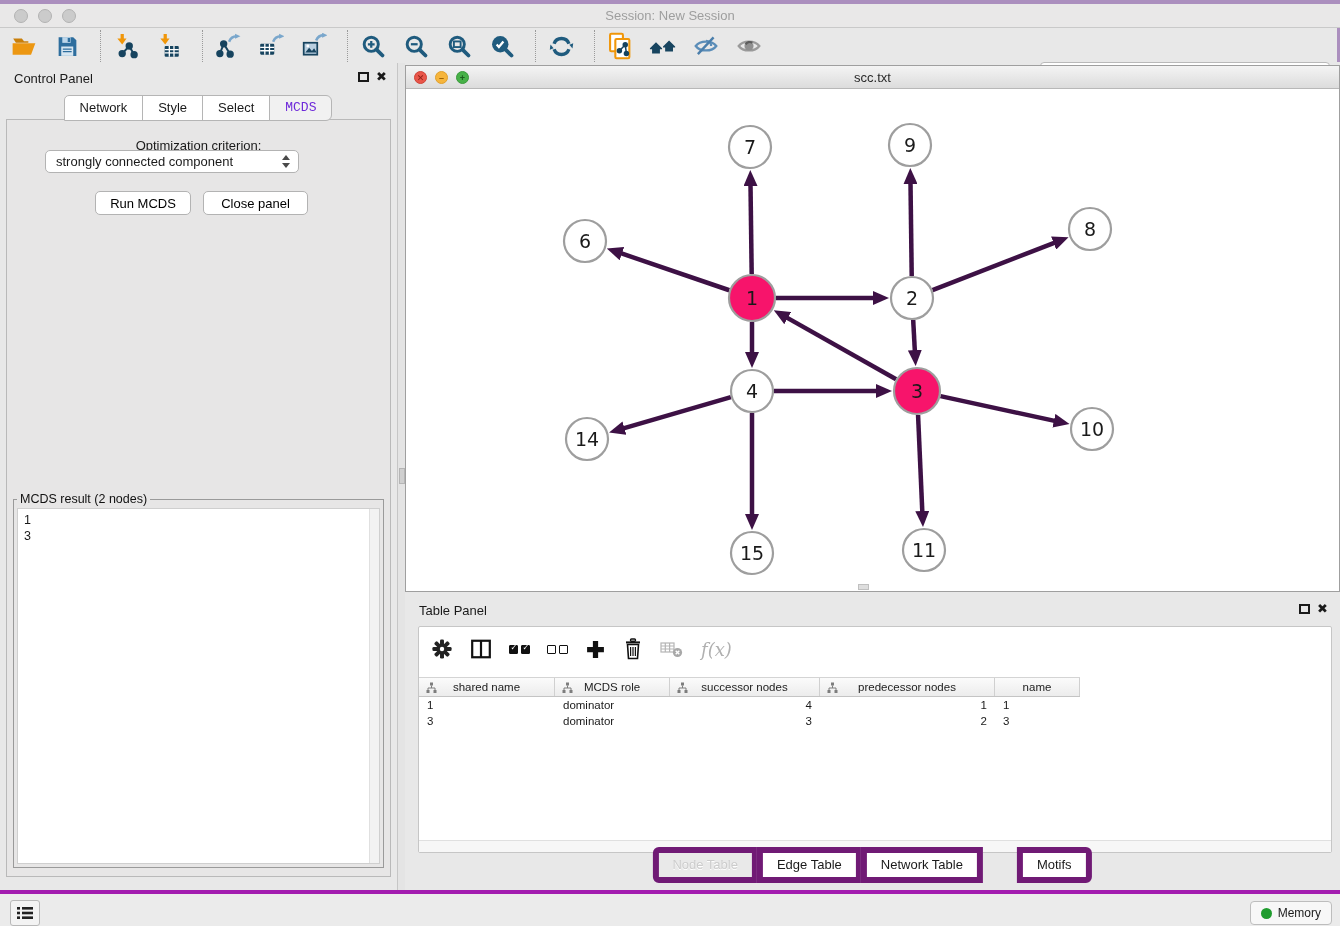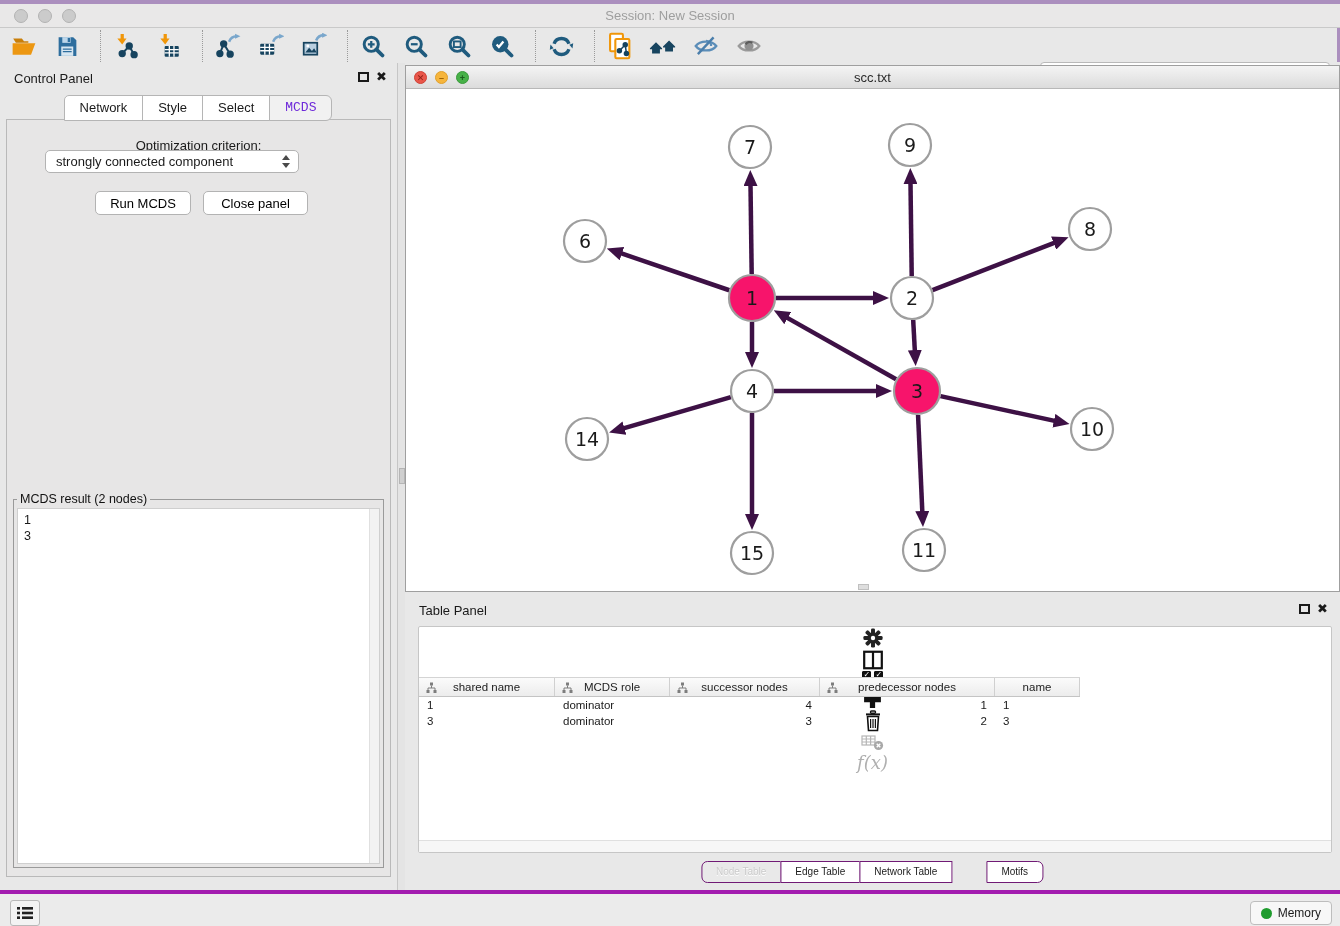--- a/index.html
+++ b/index.html
@@ -93,21 +93,21 @@
   .net-canvas { position:absolute; left:0; top:23px; width:933px; height:502px; background:#fff; }
   .net-grip { position:absolute; left:452px; bottom:1px; width:11px; height:6px;
     background:#dedede; border:1px solid #c0c0c0; }
 
   
   .table-panel { position:absolute; left:405px; top:595px; width:935px; height:295px; }
   .tp-float { right:30px; } .tp-close { right:12px; }
   .tp-container { position:absolute; left:13px; top:31px; right:8px; bottom:37px;
     background:#fff; border:1px solid #c6c6c6; border-radius:2px; }
   .tp-toolbar { position:absolute; left:0; top:0; width:100%; height:44px;
-    display:flex; align-items:center; padding-left:12px;flex-direction:column; }
+    display:flex; align-items:center; padding-left:12px; }
   .tp-ico { display:flex; align-items:center; justify-content:center; margin-right:17px; height:26px; }
   .fx { font-family:"DejaVu Serif","Liberation Serif",serif; font-style:italic;
     color:#b0b0b0; font-size:18px; }
   .cbx { width:9px; height:9px; border:1.6px solid #111; border-radius:1px; display:inline-block; }
   .cbx + .cbx { margin-left:3px; }
   .cbx.on { background:#111; position:relative; }
   .cbx.on::after { content:"\2713"; color:#fff; font-size:8px; position:absolute; left:0.5px; top:-2.5px; }
 
   .tp-header { position:absolute; left:0; top:50px; height:20px; display:flex;
     background:linear-gradient(#fbfbfb,#ececec); border-top:1px solid #d4d4d4;
@@ -115,21 +115,21 @@
   .th-cell { position:relative; display:flex; align-items:center; justify-content:center;
     font-size:11.5px; color:#222; border-right:1px solid #d0d0d0; }
   .th-tree { position:absolute; left:7px; top:4px; }
   .tp-rows { position:absolute; left:0; top:71px; width:100%; }
   .t-row { display:flex; height:16px; }
   .t-cell { font-size:11.5px; padding:1px 8px 0; overflow:hidden; white-space:nowrap; }
   .tp-hscroll { position:absolute; left:0; bottom:0; width:100%; height:12px;
     background:#f7f7f7; border-top:1px solid #e0e0e0; }
 
   .tp-tabs { position:absolute; bottom:7px; left:50%; transform:translateX(-50%); display:flex; }
-  .tp-tab { background:#fff; border:1px solid #701a75; margin-left:-1px; font-size:10px;
+  .tp-tab { background:#fff; border:6px solid #701a75; margin-left:-1px; font-size:13px;
     padding:4px 14px 5px; white-space:nowrap; }
   .tp-tab:first-child { border-radius:6px 0 0 6px; }
   .tp-tab:last-child { border-radius:0 6px 6px 0;margin-left:34px; }
   .tp-tab.active { background:#e9e9e9; color:#cccccc; text-shadow:0 1px 0 #fff; }
 
   
   .statusbar { position:absolute; left:0; top:890px; width:100%; height:36px;
     background:#ebebeb; border-top:4px solid #a21caf; }
   .list-btn { position:absolute; left:10px; top:6px; width:30px; height:26px;
     background:#f3f3f3; border:1px solid #b9b9b9; border-radius:3px;

